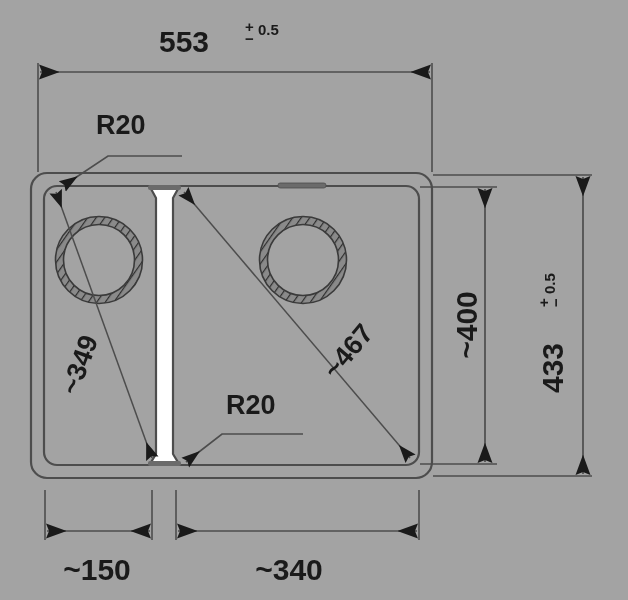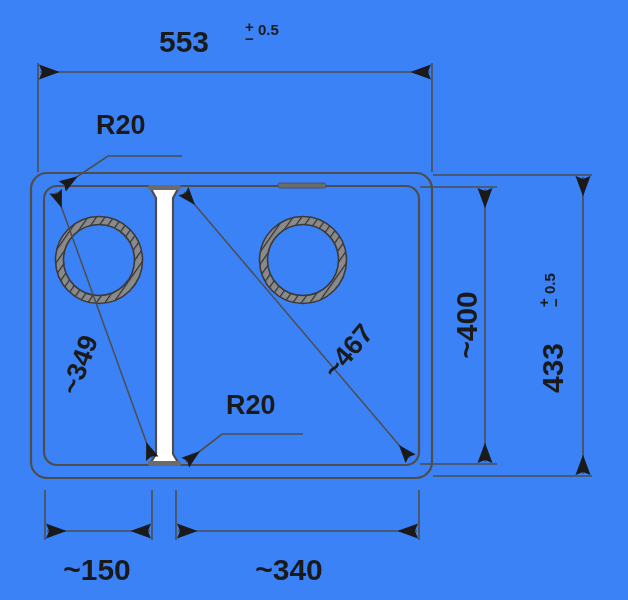--- a/index.html
+++ b/index.html
@@ -4,21 +4,21 @@
 <style>
   html, body {
     margin: 0;
     padding: 0;
     background: #ffffff;
   }
   #stage {
     position: relative;
     width: 628px;
     height: 600px;
-    background: #3b82f6;
+    background: #a3a3a3;
     font-family: "Liberation Sans", sans-serif;
     overflow: hidden;
     text-align: right;
   }
   #drawing {
     position: absolute;
     left: 0;
     top: 0;
     width: 628px;
     height: 600px;

